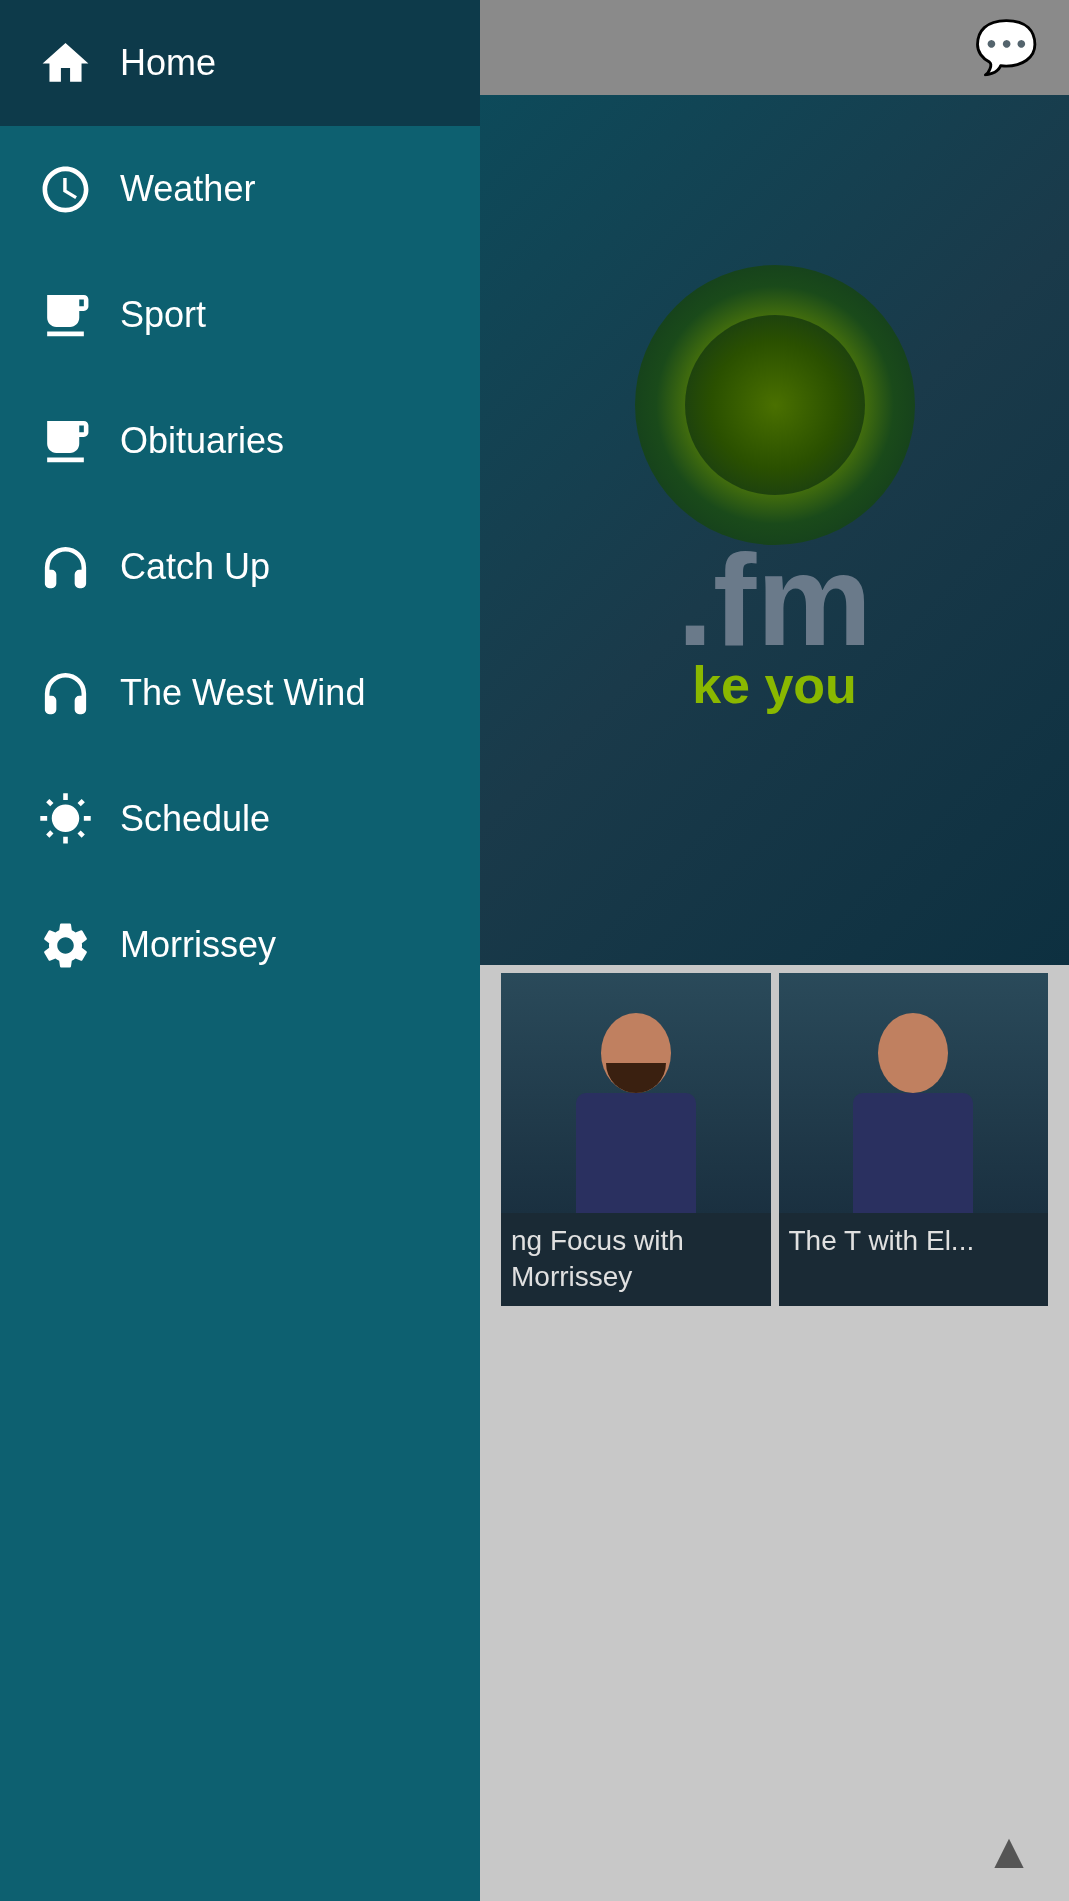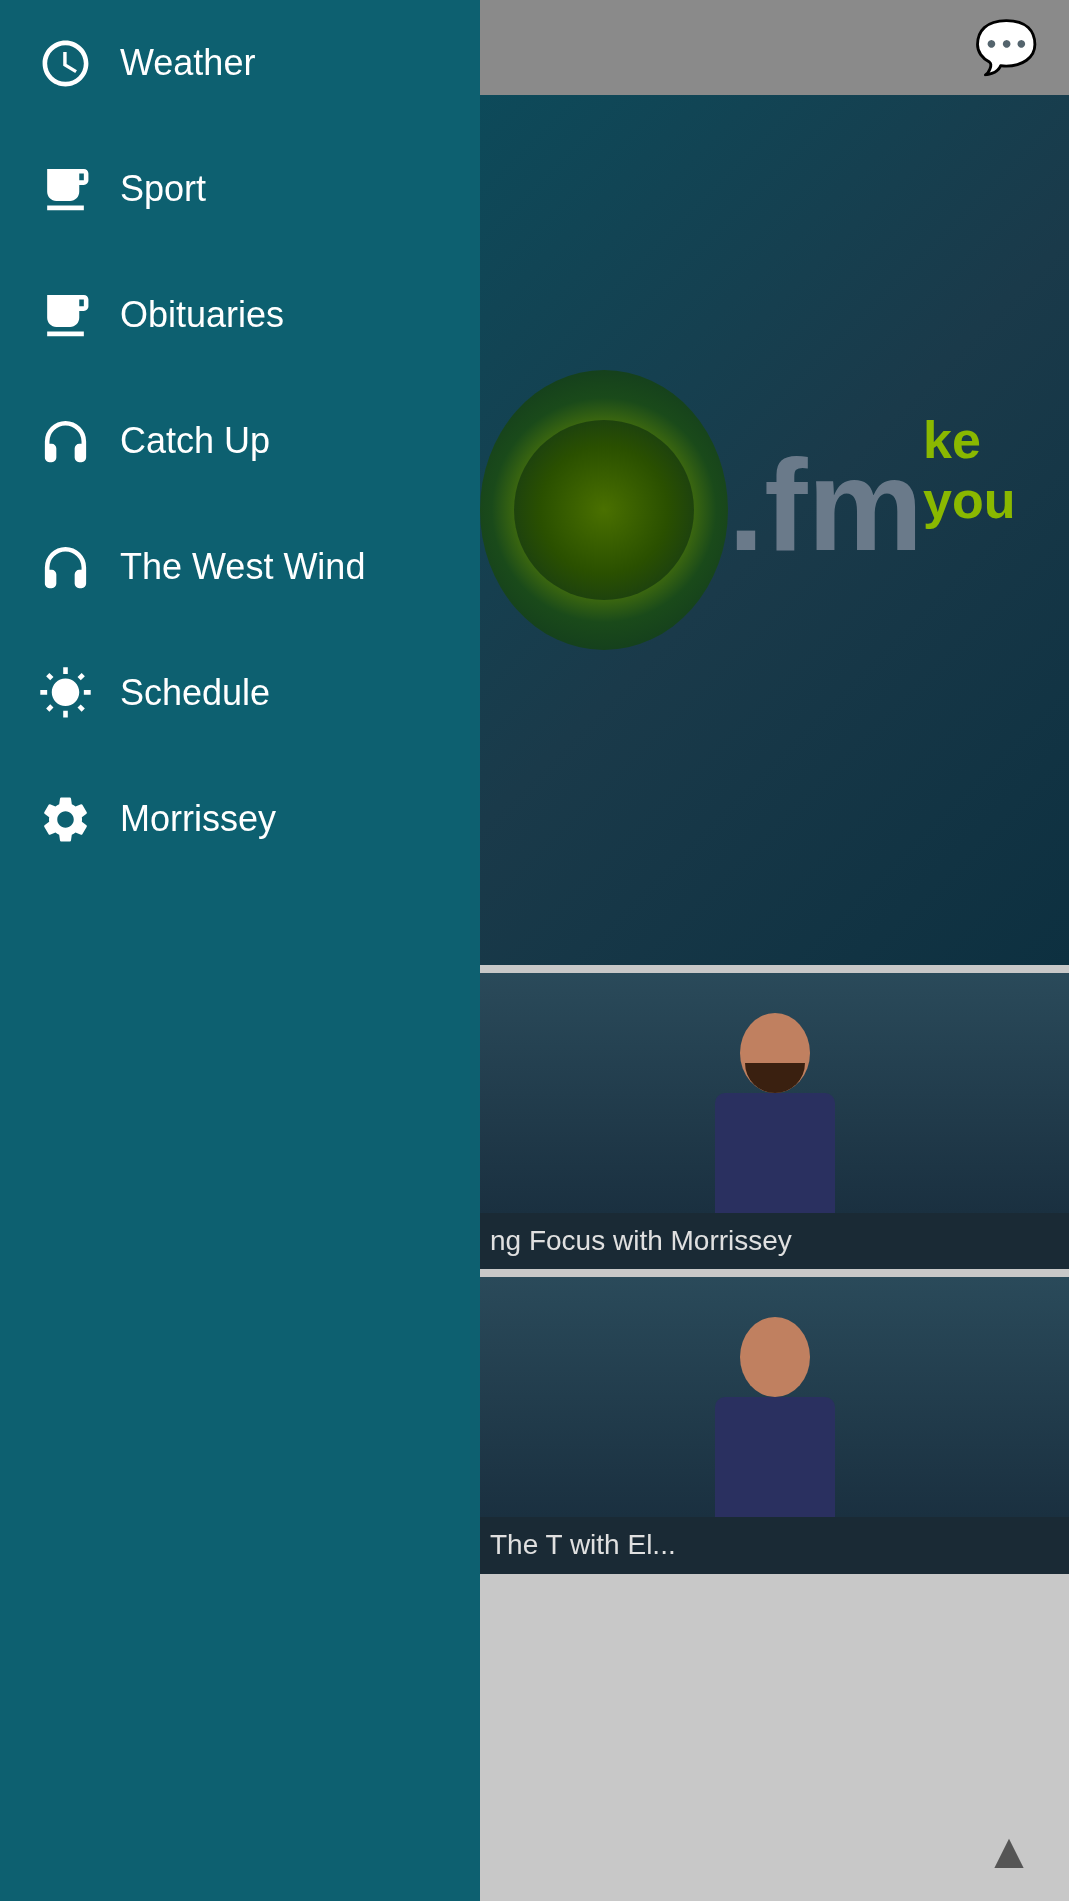--- a/index.html
+++ b/index.html
@@ -58,22 +58,22 @@
       background: linear-gradient(135deg, #0d4a5a 0%, #1a3a4a 50%, #0d3040 100%);
       z-index: 1;
       display: flex;
       align-items: center;
       justify-content: center;
       overflow: hidden;
     }
 
     .hero-logo {
       display: flex;
-      flex-direction: row;
-      align-items: flex-start;
+      flex-direction: column;
+      align-items: center;
       justify-content: center;
     }
 
     .logo-circle-outer {
       width: 280px;
       height: 280px;
       border-radius: 50%;
       background: radial-gradient(circle, #8ab800 0%, #6a9000 30%, #1a4a1a 60%, #0d3020 100%);
       display: flex;
       align-items: center;
@@ -112,23 +112,23 @@
       top: 965px;
       left: 480px;
       right: 0;
       bottom: 0;
       background: #c8c8c8;
       z-index: 2;
     }
 
     .cards-row {
       display: flex;
-      flex-direction: column;
+      flex-direction: row;
       gap: 8px;
-      padding: 0;
+      padding: 21px;
       padding-top: 8px;
     }
 
     .card {
       flex: 1;
       background: #1a2a35;
       overflow: hidden;
     }
 
     .card-img {
@@ -296,20 +296,28 @@
       </div>
       <div class="card-text">The T with El...</div>
     </div>
   </div>
 </div>
 
 <div class="scroll-top">▲</div>
 
 <div class="sidebar">
 
+  <div class="nav-item active">
+    <div class="nav-icon">
+      <svg viewBox="0 0 24 24" xmlns="http://www.w3.org/2000/svg">
+        <path d="M10 20v-6h4v6h5v-8h3L12 3 2 12h3v8z"></path>
+      </svg>
+    </div>
+    <span class="nav-label">Home</span>
+  </div>
 
   <div class="nav-item">
     <div class="nav-icon">
       <svg viewBox="0 0 24 24" xmlns="http://www.w3.org/2000/svg">
         <path d="M12 2C6.48 2 2 6.48 2 12s4.48 10 10 10 10-4.48 10-10S17.52 2 12 2zm0 18c-4.41 0-8-3.59-8-8s3.59-8 8-8 8 3.59 8 8-3.59 8-8 8zm.5-13H11v6l5.25 3.15.75-1.23-4.5-2.67V7z"></path>
       </svg>
     </div>
     <span class="nav-label">Weather</span>
   </div>
 

